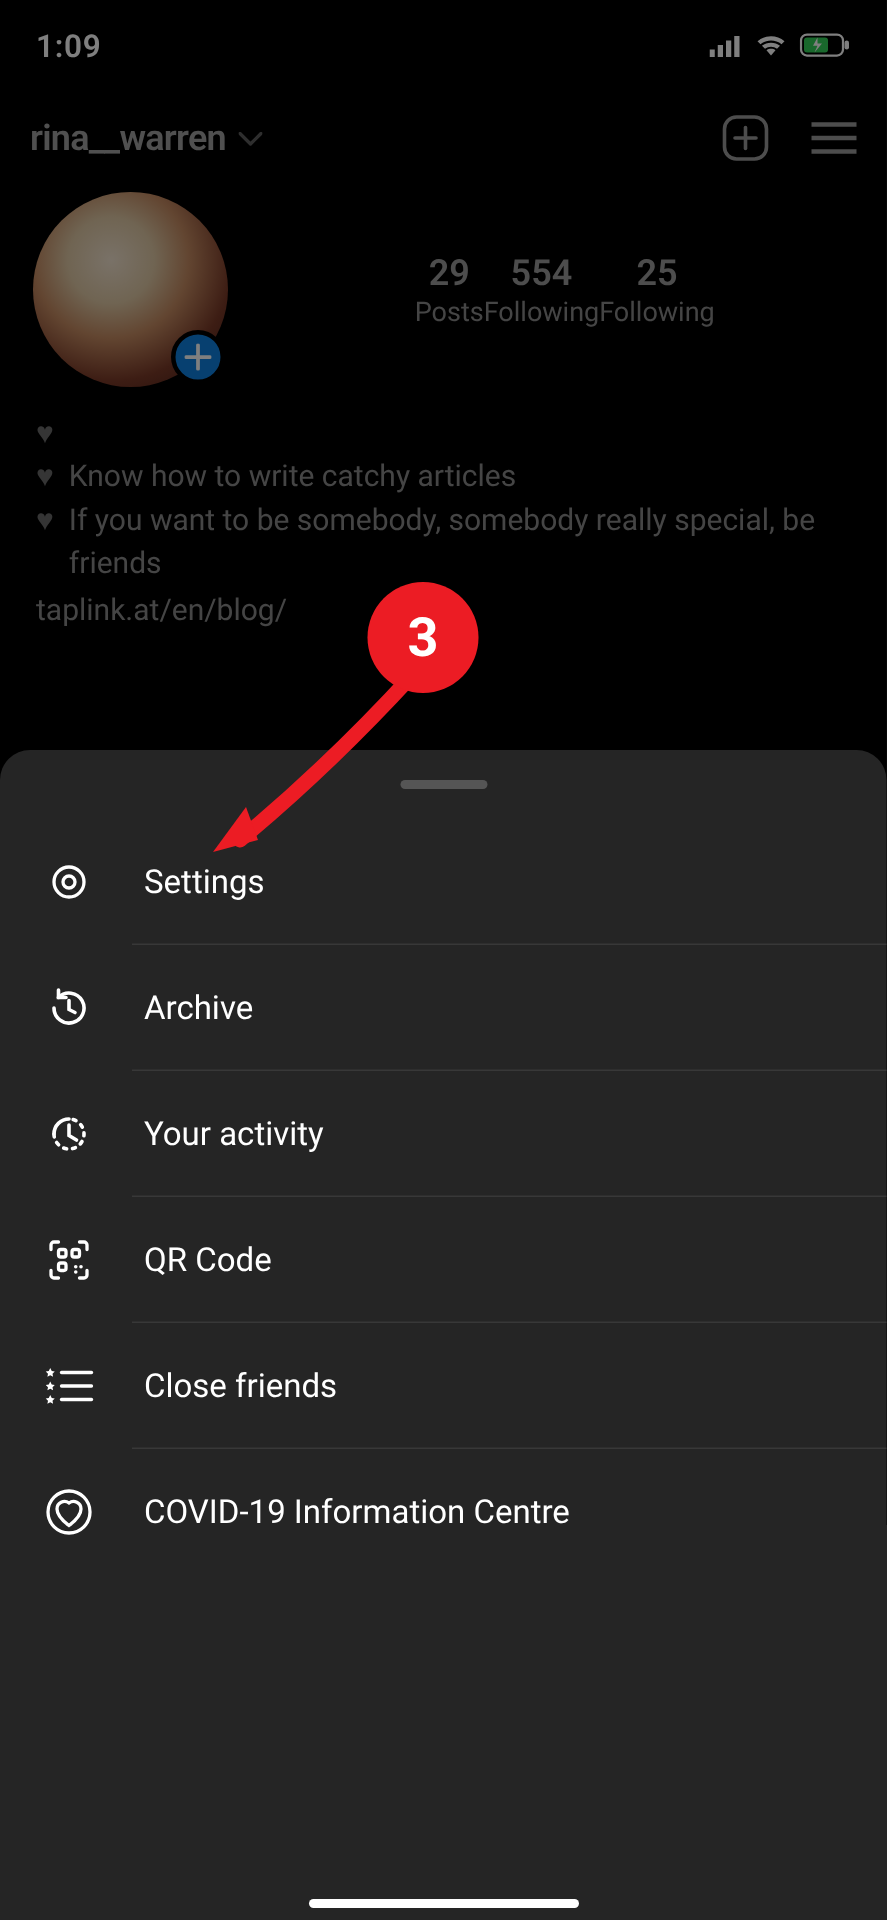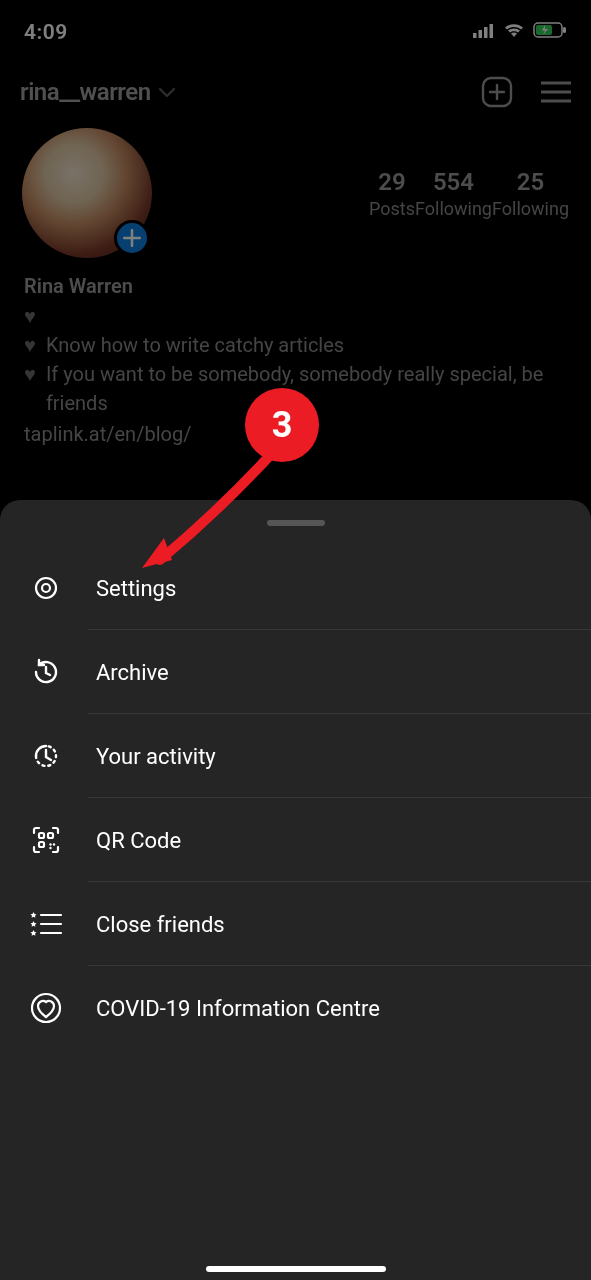--- a/index.html
+++ b/index.html
@@ -16,21 +16,21 @@
   .username { font-size: 24px; font-weight: 600; color: #a0a0a0; letter-spacing: -0.5px; }
   .chevron { opacity: 0.6; }
   .header-actions { display: flex; align-items: center; gap: 28px; }
   .icon-btn { display: flex; align-items: center; justify-content: center; }
 
   
   .profile-info { display: flex; align-items: center; padding: 12px 22px 8px 22px; gap: 32px; }
   .avatar-wrap { position: relative; width: 130px; height: 130px; }
   .avatar { width: 130px; height: 130px; border-radius: 50%; background: radial-gradient(circle at 40% 35%, #f3e4d0 0%, #e0c9a5 25%, #c58b62 45%, #7a3a28 70%, #3a1612 100%); }
   .avatar-plus { position: absolute; right: 2px; bottom: 2px; width: 36px; height: 36px; border-radius: 50%; background: #0f80e0; display: flex; align-items: center; justify-content: center; border: 3px solid #000; color: #fff; font-size: 22px; font-weight: 300; }
-  .stats { flex: 1; display: flex; justify-content: flex-end; align-items: center; }
+  .stats { flex: 1; display: flex; justify-content: center; align-items: center; }
   .stat { text-align: center; }
   .stat-num { font-size: 24px; font-weight: 600; color: #9a9a9a; }
   .stat-lab { font-size: 18px; color: #8a8a8a; margin-top: 2px; }
 
   
   .bio { padding: 8px 24px 12px 24px; }
   .display-name { font-size: 20px; font-weight: 600; color: #9a9a9a; margin-bottom: 4px; }
   .bio-line { font-size: 20px; color: #8a8a8a; line-height: 1.45; display: flex; gap: 10px; }
   .heart { color: #6a6a6a; }
   .bio-link { font-size: 20px; color: #8a8a8a; line-height: 1.45; margin-top: 2px; }
@@ -51,21 +51,21 @@
   .home-indicator { position: absolute; bottom: 8px; left: 50%; transform: translateX(-50%); width: 180px; height: 6px; background: #fff; border-radius: 4px; }
 
   
   .annot-circle { position: absolute; width: 74px; height: 74px; border-radius: 50%; background: #ec1c24; color: #fff; display: flex; align-items: center; justify-content: center; font-size: 36px; font-weight: 700; left: 245px; top: 388px; z-index: 50; }
   .annot-arrow { position: absolute; left: 130px; top: 440px; z-index: 49; }
 </style>
 </head>
 <body>
 
 <div class="status-bar">
-  <div class="status-time">4:09</div>
+  <div class="status-time">1:09</div>
   <div class="status-icons">
     <span>
       <svg width="22" height="14" viewBox="0 0 22 14">
           <rect x="0" y="9" width="3.5" height="5" fill="#fff"></rect>
           <rect x="5.5" y="6" width="3.5" height="8" fill="#fff"></rect>
           <rect x="11" y="3" width="3.5" height="11" fill="#fff"></rect>
           <rect x="16.5" y="0" width="3.5" height="14" fill="#fff"></rect>
         </svg>
     </span>
     <span>
@@ -133,21 +133,20 @@
       <div class="stat-lab">Following</div>
     </div>
     <div class="stat">
       <div class="stat-num">25</div>
       <div class="stat-lab">Following</div>
     </div>
   </div>
 </div>
 
 <div class="bio">
-  <div class="display-name">Rina Warren</div>
   <div class="bio-line">
       <span class="heart">♥</span>
     </div>
   <div class="bio-line">
       <span class="heart">♥</span>
       <span>Know how to write catchy articles</span>
     </div>
   <div class="bio-line">
       <span class="heart">♥</span>
       <span>If you want to be somebody, somebody really special, be friends</span>

